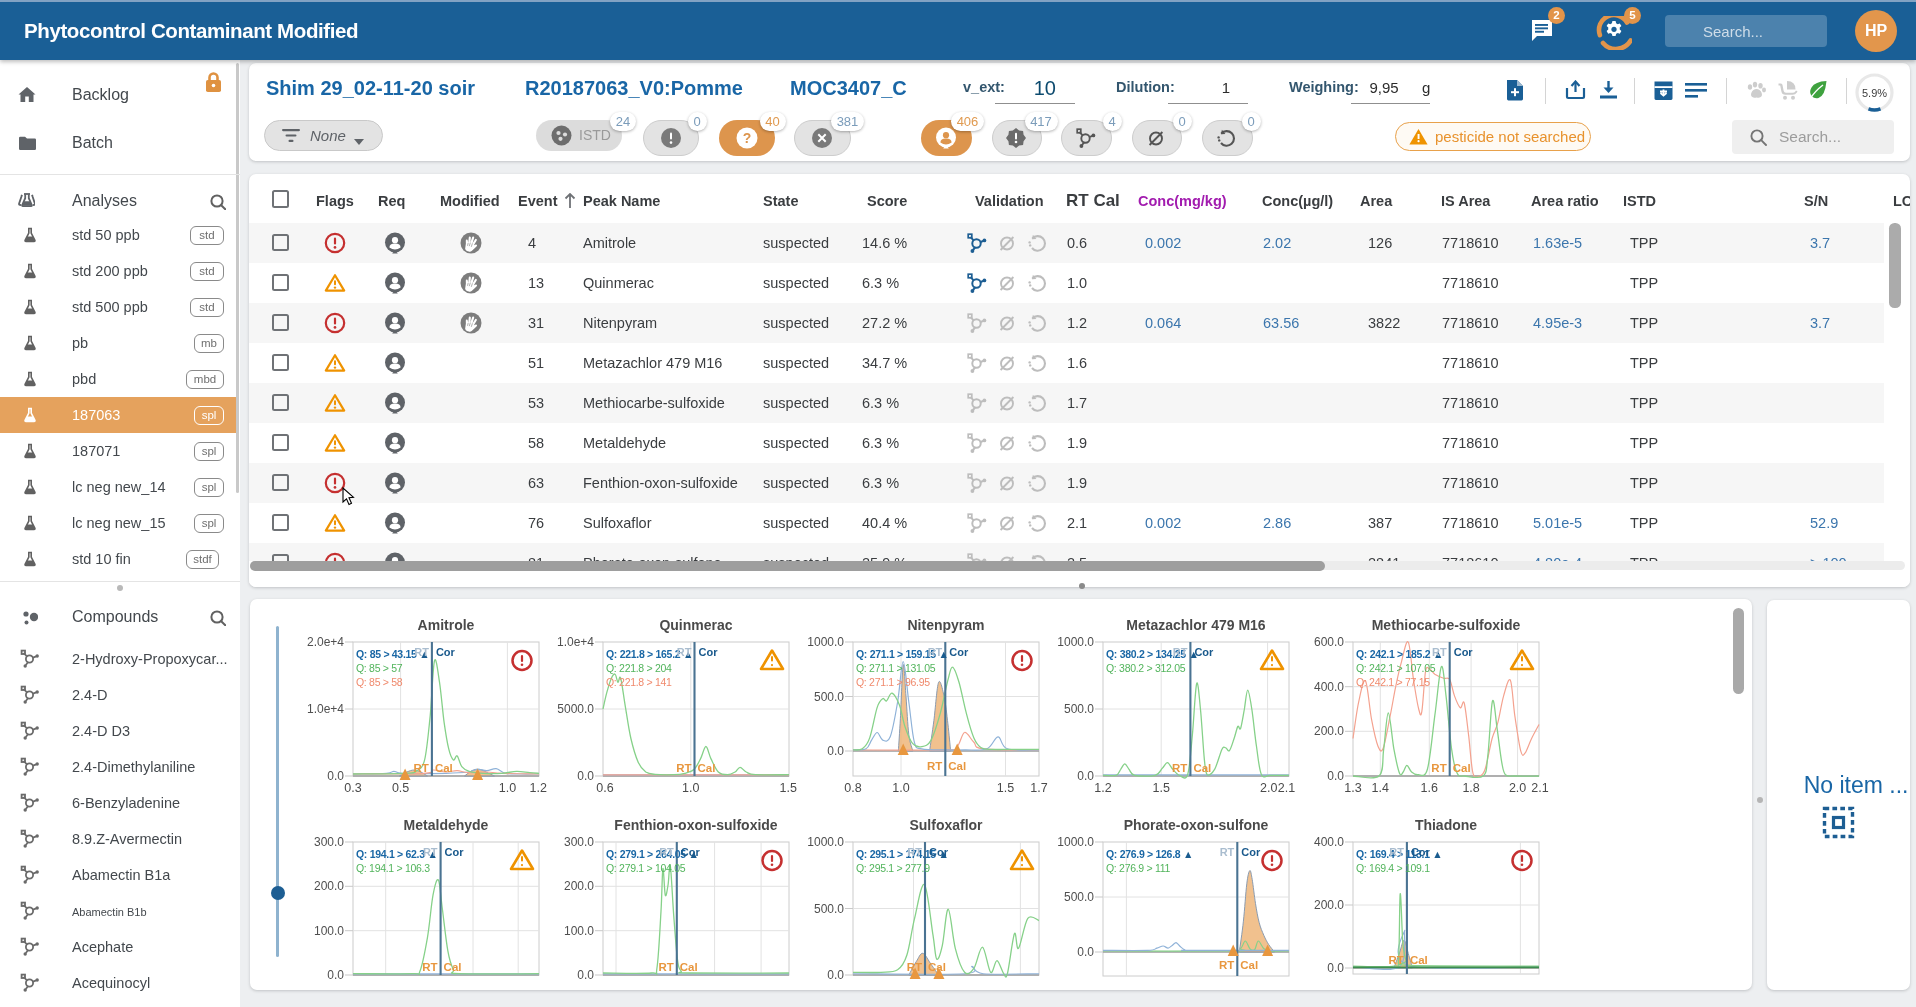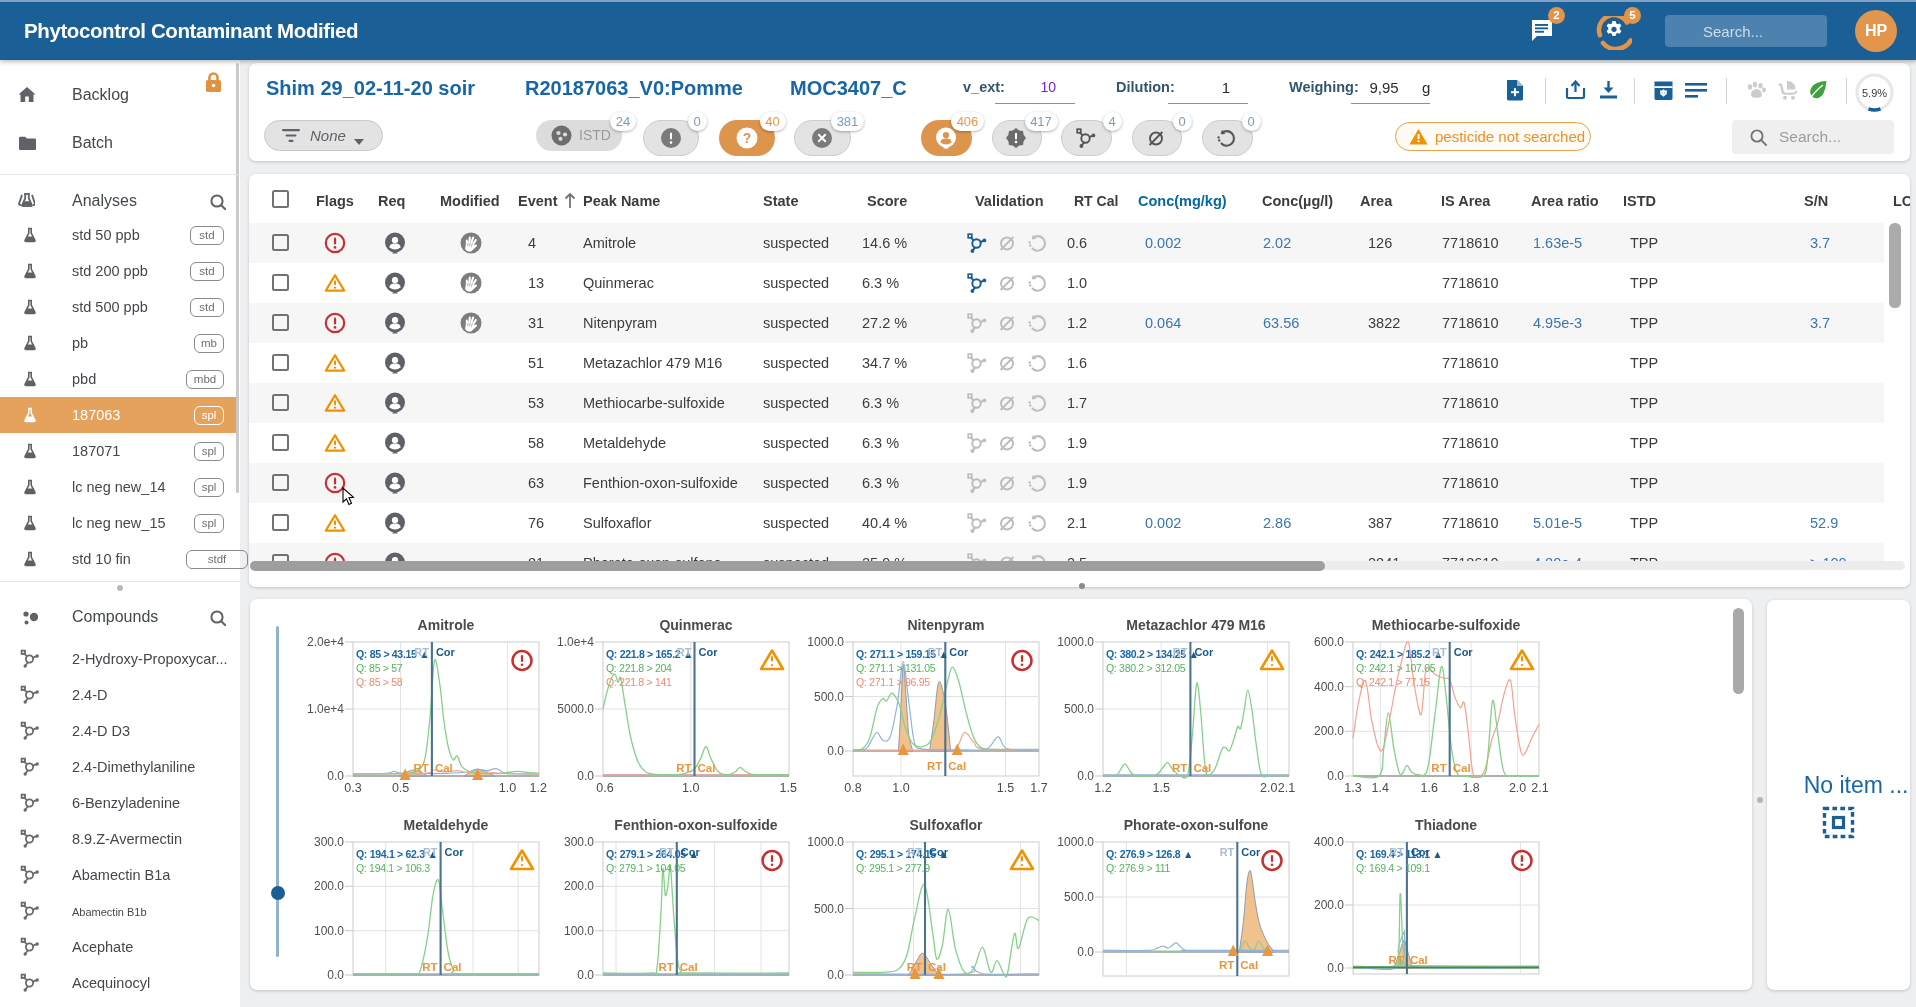--- a/index.html
+++ b/index.html
@@ -113,21 +113,21 @@
       <path d="M6 1.5 h4 M6.8 1.5 V6 L3.2 13.2 q-0.6 1.3 0.8 1.3 h8 q1.4 0 0.8-1.3 L9.2 6 V1.5" fill="none" stroke="#616161" stroke-width="1.6"></path>
       <path d="M5.2 9.5 h5.6 L12.8 13.5 q0.3 1-0.8 1 H4 q-1.1 0-0.8-1 Z" fill="#616161"></path>
     </svg></div>
 <div style="position:absolute;left:72px;top:523.5px;transform:translateY(-50%);font-size:14.5px;color:#43484d;font-weight:400;white-space:nowrap;line-height:1.1;">lc neg new_15</div>
 <div style="position:absolute;left:194px;top:514px;width:30px;height:19px;border:1.4px solid #8a8a8a;border-radius:6px;color:#6f6f6f;font-size:11.5px;font-weight:500;text-align:center;line-height:16.5px;">spl</div>
 <div style="position:absolute;left:22px;top:551px;"><svg width="16" height="16" viewBox="0 0 16 16" style="">
       <path d="M6 1.5 h4 M6.8 1.5 V6 L3.2 13.2 q-0.6 1.3 0.8 1.3 h8 q1.4 0 0.8-1.3 L9.2 6 V1.5" fill="none" stroke="#616161" stroke-width="1.6"></path>
       <path d="M5.2 9.5 h5.6 L12.8 13.5 q0.3 1-0.8 1 H4 q-1.1 0-0.8-1 Z" fill="#616161"></path>
     </svg></div>
 <div style="position:absolute;left:72px;top:559.5px;transform:translateY(-50%);font-size:14.5px;color:#43484d;font-weight:400;white-space:nowrap;line-height:1.1;">std 10 fin</div>
-<div style="position:absolute;left:186px;top:550px;width:62px;height:19px;border:1.4px solid #8a8a8a;border-radius:6px;color:#6f6f6f;font-size:11.5px;font-weight:500;text-align:center;line-height:16.5px;">stdf</div>
+<div style="position:absolute;left:186px;top:550px;width:33px;height:19px;border:1.4px solid #8a8a8a;border-radius:6px;color:#6f6f6f;font-size:11.5px;font-weight:500;text-align:center;line-height:16.5px;">stdf</div>
 <div style="position:absolute;left:0px;top:581px;width:240px;height:1px;background:#e4e4e4;"></div>
 <div style="position:absolute;left:117px;top:585px;width:6px;height:6px;background:#b9b9b9;border-radius:50%;"></div>
 <div style="position:absolute;left:20px;top:608px;width:18px;height:18px;"><svg width="18" height="18" viewBox="0 0 18 18" style="">
       <circle cx="6" cy="6" r="2.6" fill="#5f6368"></circle>
       <circle cx="14" cy="9" r="4.2" fill="#5f6368"></circle>
       <circle cx="6.5" cy="14.5" r="2" fill="#5f6368"></circle>
     </svg></div>
 <div style="position:absolute;left:72px;top:617px;transform:translateY(-50%);font-size:16px;color:#43484d;font-weight:500;white-space:nowrap;line-height:1.1;">Compounds</div>
 <div style="position:absolute;left:209px;top:609px;width:17px;height:17px;"><svg width="17" height="17" viewBox="0 0 17 17" style="">
       <circle cx="8" cy="8" r="5.6" fill="none" stroke="#616161" stroke-width="2"></circle>
@@ -231,21 +231,21 @@
       <circle cx="17.2" cy="7" r="1.7" fill="#6a6a6a"></circle>
       <line x1="8" y1="13.2" x2="5.8" y2="16" stroke="#6a6a6a" stroke-width="1.8"></line>
       <circle cx="5.2" cy="17" r="1.7" fill="#6a6a6a"></circle>
     </svg></div>
 <div style="position:absolute;left:72px;top:983.5px;transform:translateY(-50%);font-size:14.5px;color:#43484d;font-weight:400;white-space:nowrap;line-height:1.1;">Acequinocyl</div>
 <div style="position:absolute;left:249px;top:63px;width:1661px;height:98px;background:#fff;border-radius:7px;box-shadow:0 1px 3px rgba(60,64,67,.25);"></div>
 <div style="position:absolute;left:266px;top:88px;transform:translateY(-50%);font-size:20px;color:#1966a6;font-weight:700;white-space:nowrap;line-height:1.1;">Shim 29_02-11-20 soir</div>
 <div style="position:absolute;left:525px;top:88px;transform:translateY(-50%);font-size:20px;color:#1966a6;font-weight:700;white-space:nowrap;line-height:1.1;">R20187063_V0:Pomme</div>
 <div style="position:absolute;left:790px;top:88px;transform:translateY(-50%);font-size:20px;color:#1966a6;font-weight:700;white-space:nowrap;line-height:1.1;">MOC3407_C</div>
 <div style="position:absolute;left:963px;top:88px;transform:translateY(-50%);font-size:14.5px;color:#33566e;font-weight:700;white-space:nowrap;line-height:1.1;">v_ext:</div>
-<div style="position:absolute;left:936px;width:120px;text-align:right;top:88px;transform:translateY(-50%);font-size:14px;color:#6d28d9;font-weight:400;white-space:nowrap;line-height:1.1;">10</div>
+<div style="position:absolute;left:936px;width:120px;text-align:right;top:88px;transform:translateY(-50%);font-size:20px;color:#0c4a6e;font-weight:400;white-space:nowrap;line-height:1.1;">10</div>
 <div style="position:absolute;left:995px;top:103px;width:80px;height:1px;background:#8f8f8f;"></div>
 <div style="position:absolute;left:1116px;top:88px;transform:translateY(-50%);font-size:14.5px;color:#33566e;font-weight:700;white-space:nowrap;line-height:1.1;">Dilution:</div>
 <div style="position:absolute;left:1110px;width:120px;text-align:right;top:88px;transform:translateY(-50%);font-size:15px;color:#2c2c2c;font-weight:400;white-space:nowrap;line-height:1.1;">1</div>
 <div style="position:absolute;left:1168px;top:103px;width:80px;height:1px;background:#8f8f8f;"></div>
 <div style="position:absolute;left:1289px;top:88px;transform:translateY(-50%);font-size:14.5px;color:#33566e;font-weight:700;white-space:nowrap;line-height:1.1;">Weighing:</div>
 <div style="position:absolute;left:1354.0px;width:60px;text-align:center;top:88px;transform:translateY(-50%);font-size:15px;color:#2c2c2c;font-weight:400;white-space:nowrap;line-height:1.1;">9,95</div>
 <div style="position:absolute;left:1422px;top:88px;transform:translateY(-50%);font-size:15px;color:#2c2c2c;font-weight:400;white-space:nowrap;line-height:1.1;">g</div>
 <div style="position:absolute;left:1351px;top:103px;width:79px;height:1px;background:#8f8f8f;"></div>
 <div style="position:absolute;left:264px;top:120px;width:119px;height:31px;background:#e3e3e3;border:1px solid #c9c9c9;border-radius:16px;"></div>
 <div style="position:absolute;left:282px;top:128px;width:18px;height:15px;"><svg width="18" height="15" viewBox="0 0 18 15" style="">
@@ -400,22 +400,22 @@
 <div style="position:absolute;left:129px;top:27px;transform:translateY(-50%);font-size:14.5px;color:#3a3d40;font-weight:700;white-space:nowrap;">Req</div>
 <div style="position:absolute;left:191px;top:27px;transform:translateY(-50%);font-size:14.5px;color:#3a3d40;font-weight:700;white-space:nowrap;">Modified</div>
 <div style="position:absolute;left:269px;top:27px;transform:translateY(-50%);font-size:14.5px;color:#3a3d40;font-weight:700;white-space:nowrap;">Event</div>
 <div style="position:absolute;left:313px;top:19px;width:16px;height:16px;"><svg width="16" height="16" viewBox="0 0 16 16" style="">
         <path d="M8 1 V15 M3.5 5.5 L8 1 L12.5 5.5" fill="none" stroke="#6f7276" stroke-width="1.8"></path>
       </svg></div>
 <div style="position:absolute;left:334px;top:27px;transform:translateY(-50%);font-size:14.5px;color:#3a3d40;font-weight:700;white-space:nowrap;">Peak Name</div>
 <div style="position:absolute;left:514px;top:27px;transform:translateY(-50%);font-size:14.5px;color:#3a3d40;font-weight:700;white-space:nowrap;">State</div>
 <div style="position:absolute;left:618px;top:27px;transform:translateY(-50%);font-size:14.5px;color:#3a3d40;font-weight:700;white-space:nowrap;">Score</div>
 <div style="position:absolute;left:726px;top:27px;transform:translateY(-50%);font-size:14.5px;color:#3a3d40;font-weight:700;white-space:nowrap;">Validation</div>
-<div style="position:absolute;left:817px;top:27px;transform:translateY(-50%);font-size:14px;color:#3a3d40;font-weight:700;white-space:nowrap;margin-left:8px;">RT Cal</div>
-<div style="position:absolute;left:889px;top:27px;transform:translateY(-50%);font-size:14.5px;color:#0369a1;font-weight:700;white-space:nowrap;">Conc(mg/kg)</div>
+<div style="position:absolute;left:817px;top:27px;transform:translateY(-50%);font-size:17px;color:#3a3d40;font-weight:700;white-space:nowrap;">RT Cal</div>
+<div style="position:absolute;left:889px;top:27px;transform:translateY(-50%);font-size:14.5px;color:#a21caf;font-weight:700;white-space:nowrap;">Conc(mg/kg)</div>
 <div style="position:absolute;left:1013px;top:27px;transform:translateY(-50%);font-size:14.5px;color:#3a3d40;font-weight:700;white-space:nowrap;">Conc(µg/l)</div>
 <div style="position:absolute;left:1111px;top:27px;transform:translateY(-50%);font-size:14.5px;color:#3a3d40;font-weight:700;white-space:nowrap;">Area</div>
 <div style="position:absolute;left:1192px;top:27px;transform:translateY(-50%);font-size:14.5px;color:#3a3d40;font-weight:700;white-space:nowrap;">IS Area</div>
 <div style="position:absolute;left:1282px;top:27px;transform:translateY(-50%);font-size:14.5px;color:#3a3d40;font-weight:700;white-space:nowrap;">Area ratio</div>
 <div style="position:absolute;left:1374px;top:27px;transform:translateY(-50%);font-size:14.5px;color:#3a3d40;font-weight:700;white-space:nowrap;">ISTD</div>
 <div style="position:absolute;left:1555px;top:27px;transform:translateY(-50%);font-size:14.5px;color:#3a3d40;font-weight:700;white-space:nowrap;">S/N</div>
 <div style="position:absolute;left:1644px;top:27px;transform:translateY(-50%);font-size:14.5px;color:#3a3d40;font-weight:700;white-space:nowrap;">LO</div>
 <div style="position:absolute;left:0px;top:48.5px;width:1635px;height:40px;background:#f6f6f6;"></div>
 <div style="position:absolute;left:22.5px;top:59.75px;width:17.5px;height:17.5px;border:2px solid #6f7276;border-radius:2.5px;"></div>
 <div style="position:absolute;left:75px;top:57.5px;width:22px;height:22px;"><svg width="22" height="22" viewBox="0 0 22 22" style="">

